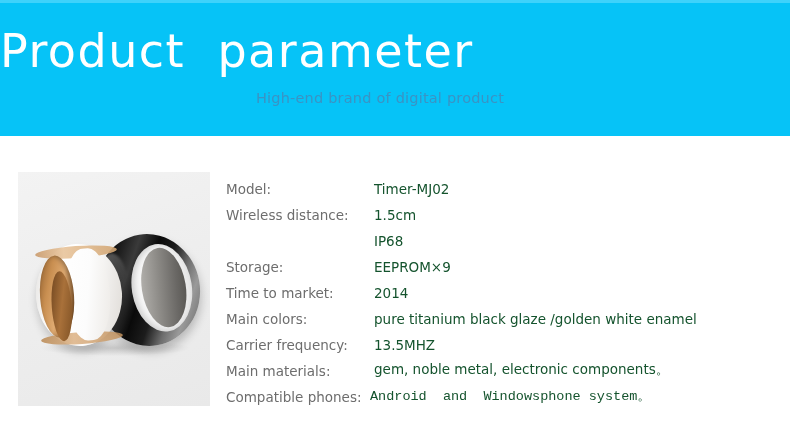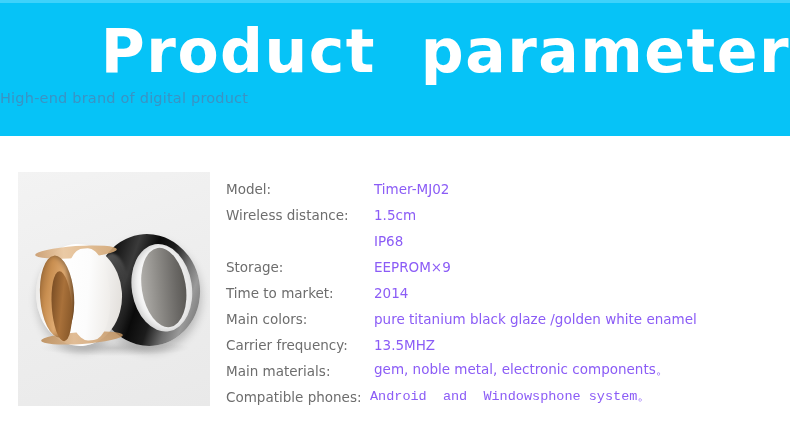--- a/index.html
+++ b/index.html
@@ -30,35 +30,35 @@
     left: 0; top: 0;
     width: 790px;
     height: 3px;
     background: #3ed2fb;
   }
   #banner-title {
     position: absolute;
     left: 0;
     top: 24px;
     width: 790px;
-    text-align: right;
+    text-align: left;
     color: #ffffff;
     font-family: "DejaVu Sans", sans-serif;
-    font-size: 60px;
-    font-weight: 700;
+    font-size: 46px;
+    font-weight: 400;
     letter-spacing: 1.5px;
     line-height: 54px;
     white-space: pre;
   }
   #banner-subtitle {
     position: absolute;
     left: 0;
     top: 88px;
     width: 760px;
-    text-align: left;
+    text-align: center;
     color: #3a93c4;
     font-family: "DejaVu Sans", sans-serif;
     font-size: 14.5px;
     font-weight: 400;
     letter-spacing: 0.2px;
     line-height: 20px;
   }
 
   
   #product-photo {
@@ -199,21 +199,21 @@
   }
   .spec-label {
     color: #6d6d6d;
     font-family: "DejaVu Sans", sans-serif;
     font-size: 13.5px;
     font-weight: 400;
     white-space: pre;
     flex: 0 0 auto;
   }
   .spec-value {
-    color: #8b5cf6;
+    color: #14532d;
     font-family: "DejaVu Sans", sans-serif;
     font-size: 13.5px;
     font-weight: 400;
     white-space: pre;
     margin-left: auto;
     flex: 0 0 auto;
     width: 392px;
   }
   .spec-row.tight .spec-value {
     width: 396px;

